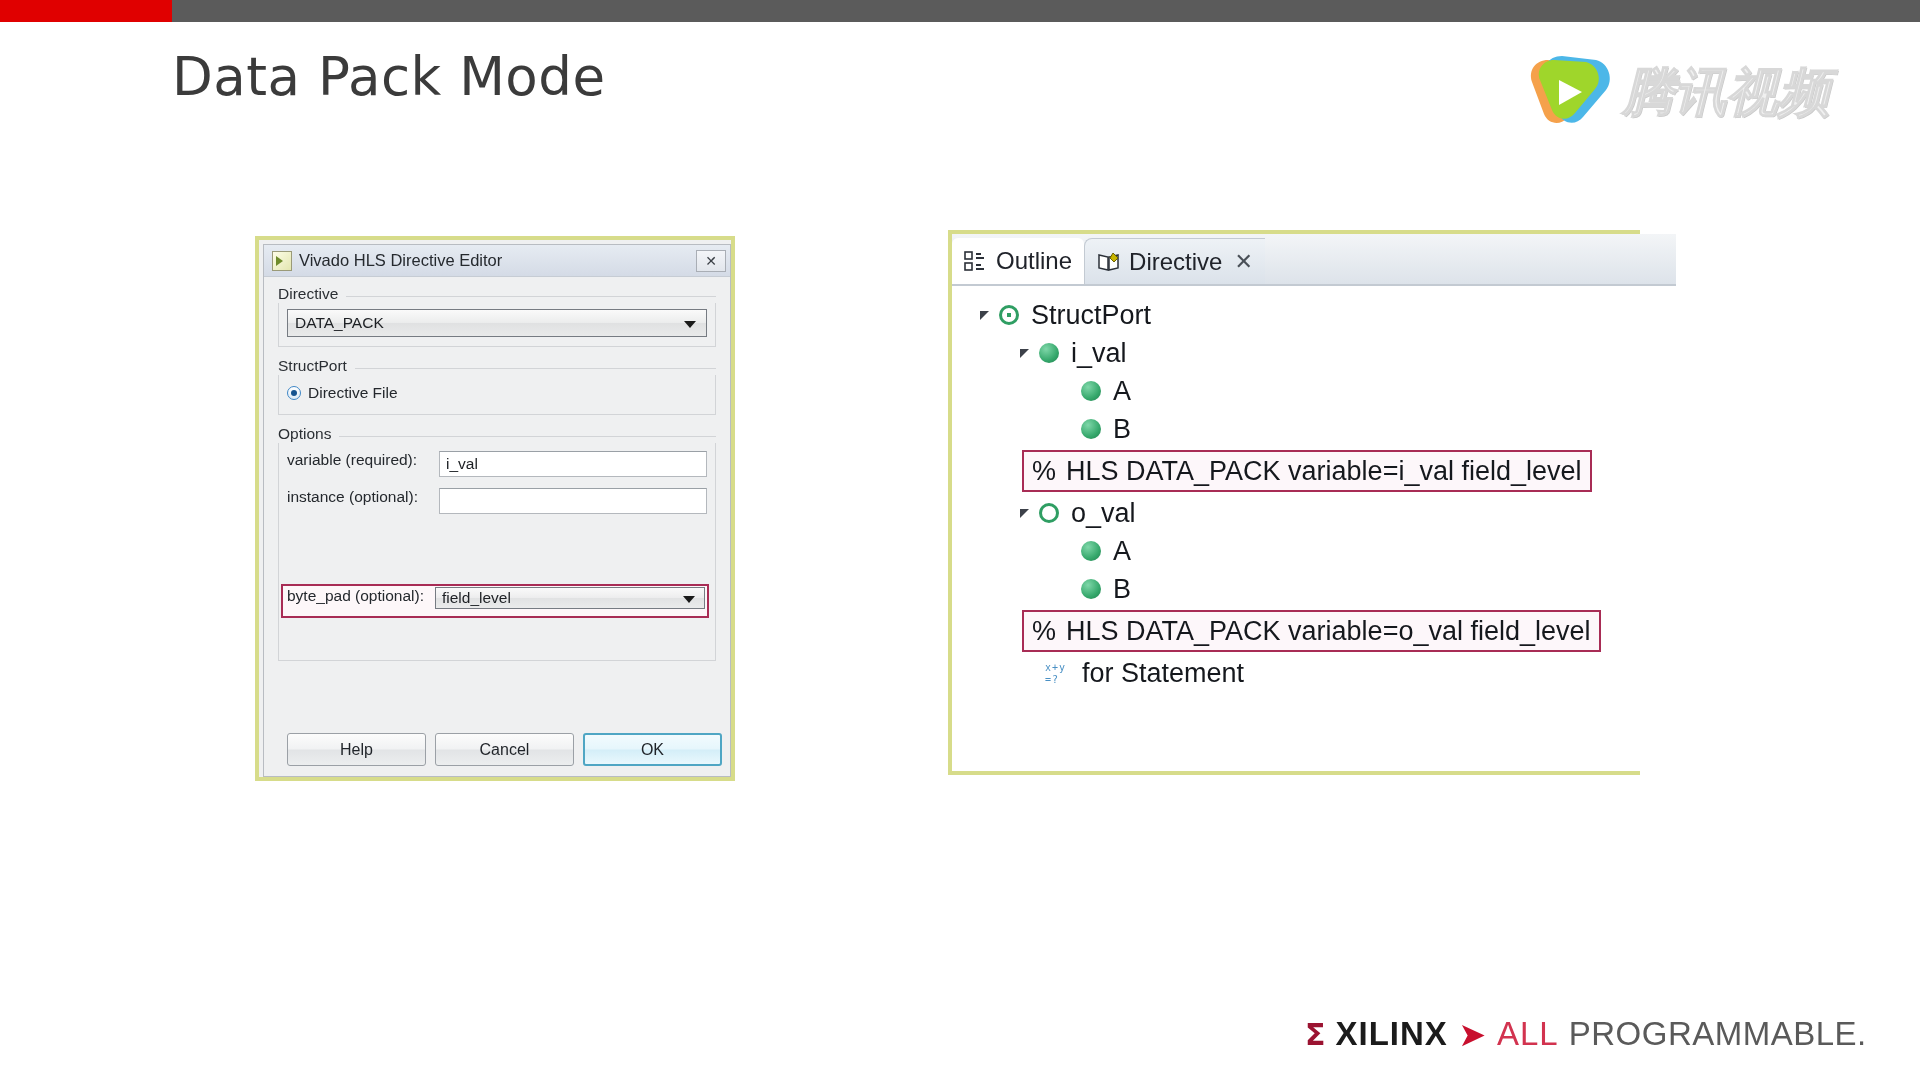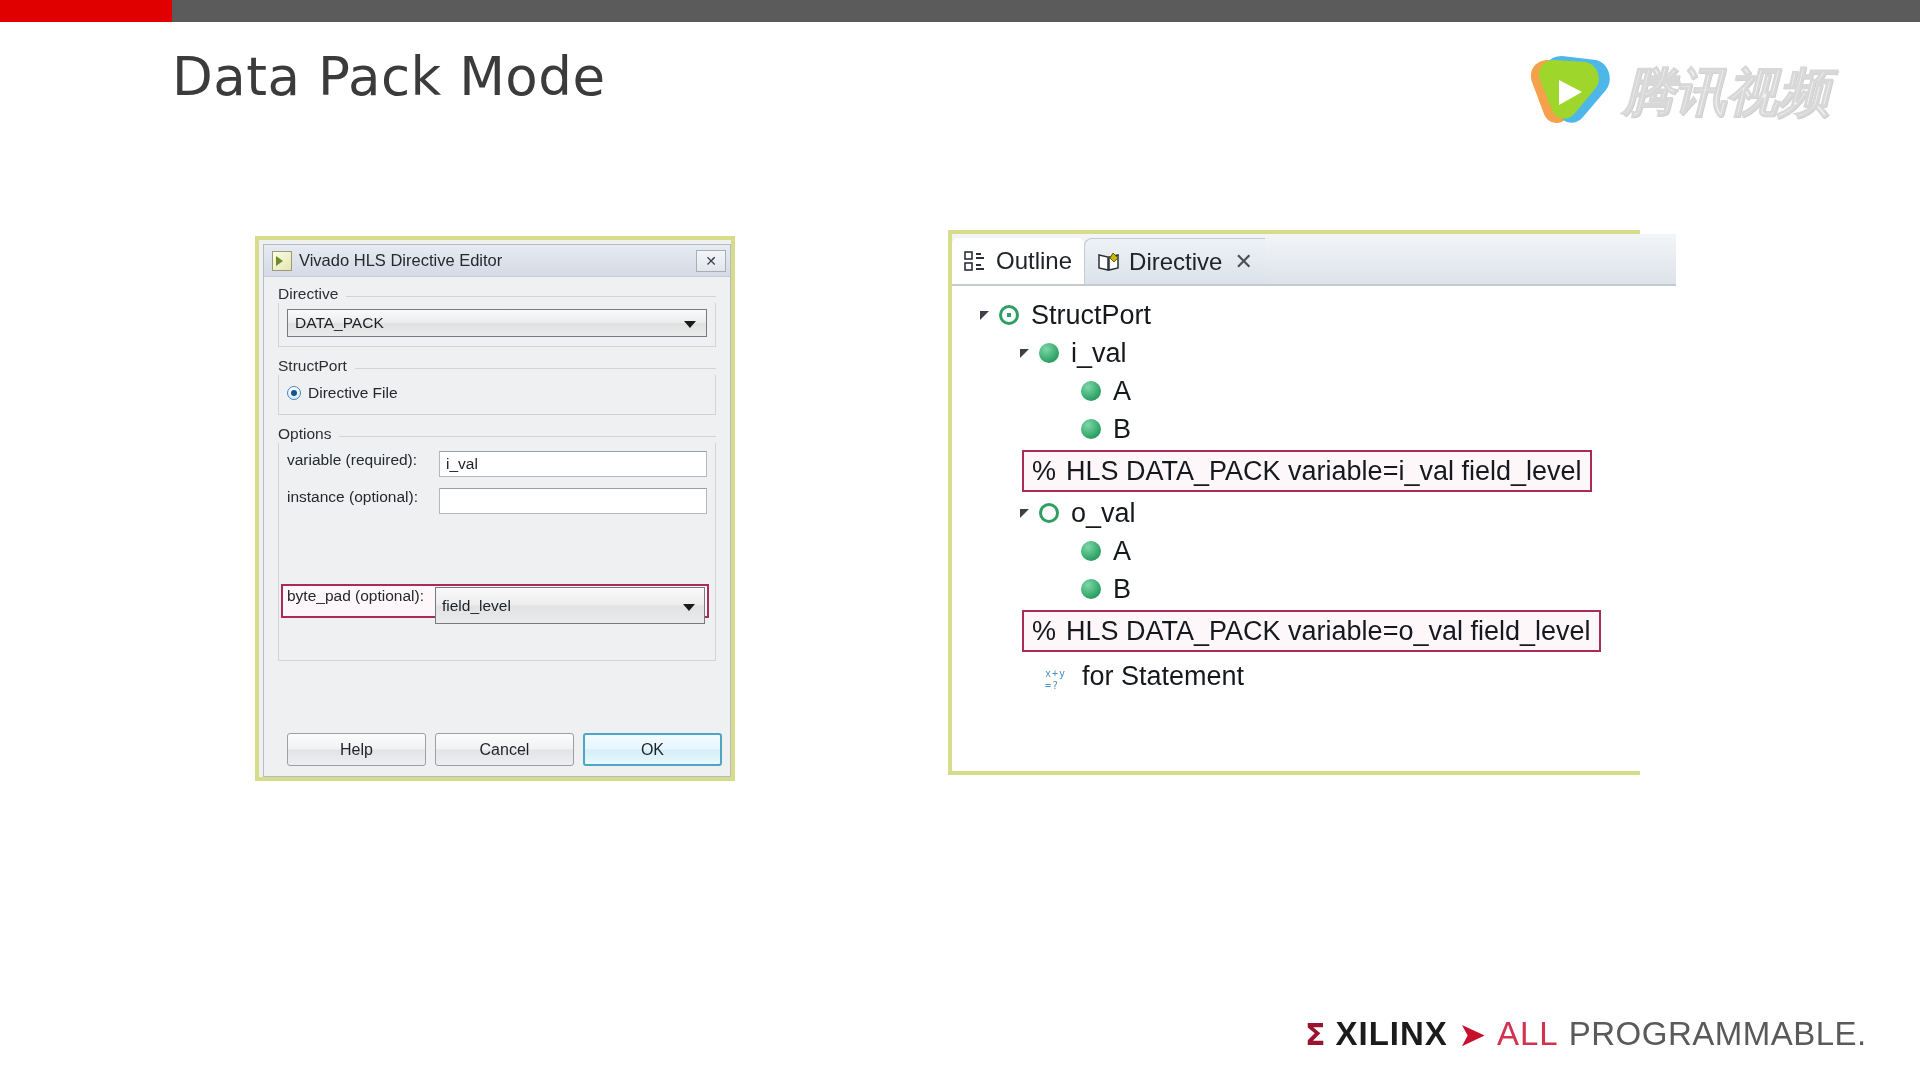--- a/index.html
+++ b/index.html
@@ -243,21 +243,21 @@
     background: #ffffff;
     font-size: 15.5px;
     color: #1d2024;
     display: flex;
     align-items: center;
     padding-left: 6px;
     box-sizing: border-box;
   }
   .opt-combo {
     flex: 1;
-    height: 37px;
+    height: 22px;
     border: 1px solid #767b82;
     background: linear-gradient(to bottom,#fafafa 0%,#ededee 48%,#e1e2e3 52%,#eaebeb 100%);
     font-size: 15.5px;
     color: #1d2024;
     display: flex;
     align-items: center;
     padding-left: 6px;
     position: relative;
     box-sizing: border-box;
   }
@@ -659,21 +659,21 @@
       <span>B</span>
     </div>
 
     <div class="tree-row" style="padding-left:70px;height:46px;">
       <span class="pragma">
         <span class="pct">%</span>
         <span>HLS DATA_PACK variable=o_val field_level</span>
       </span>
     </div>
 
-    <div class="tree-row" style="padding-left:92px;align-items:flex-end;">
+    <div class="tree-row" style="padding-left:92px;">
       <span class="for-icon">
         <svg viewBox="0 0 26 26" width="26" height="26">
           <text x="1" y="11" font-size="10" fill="#4a90c4" font-family="monospace">x+y</text>
           <text x="1" y="23" font-size="10" fill="#4a90c4" font-family="monospace">=?</text>
         </svg>
       </span>
       <span>for Statement</span>
     </div>
 
   </div>

